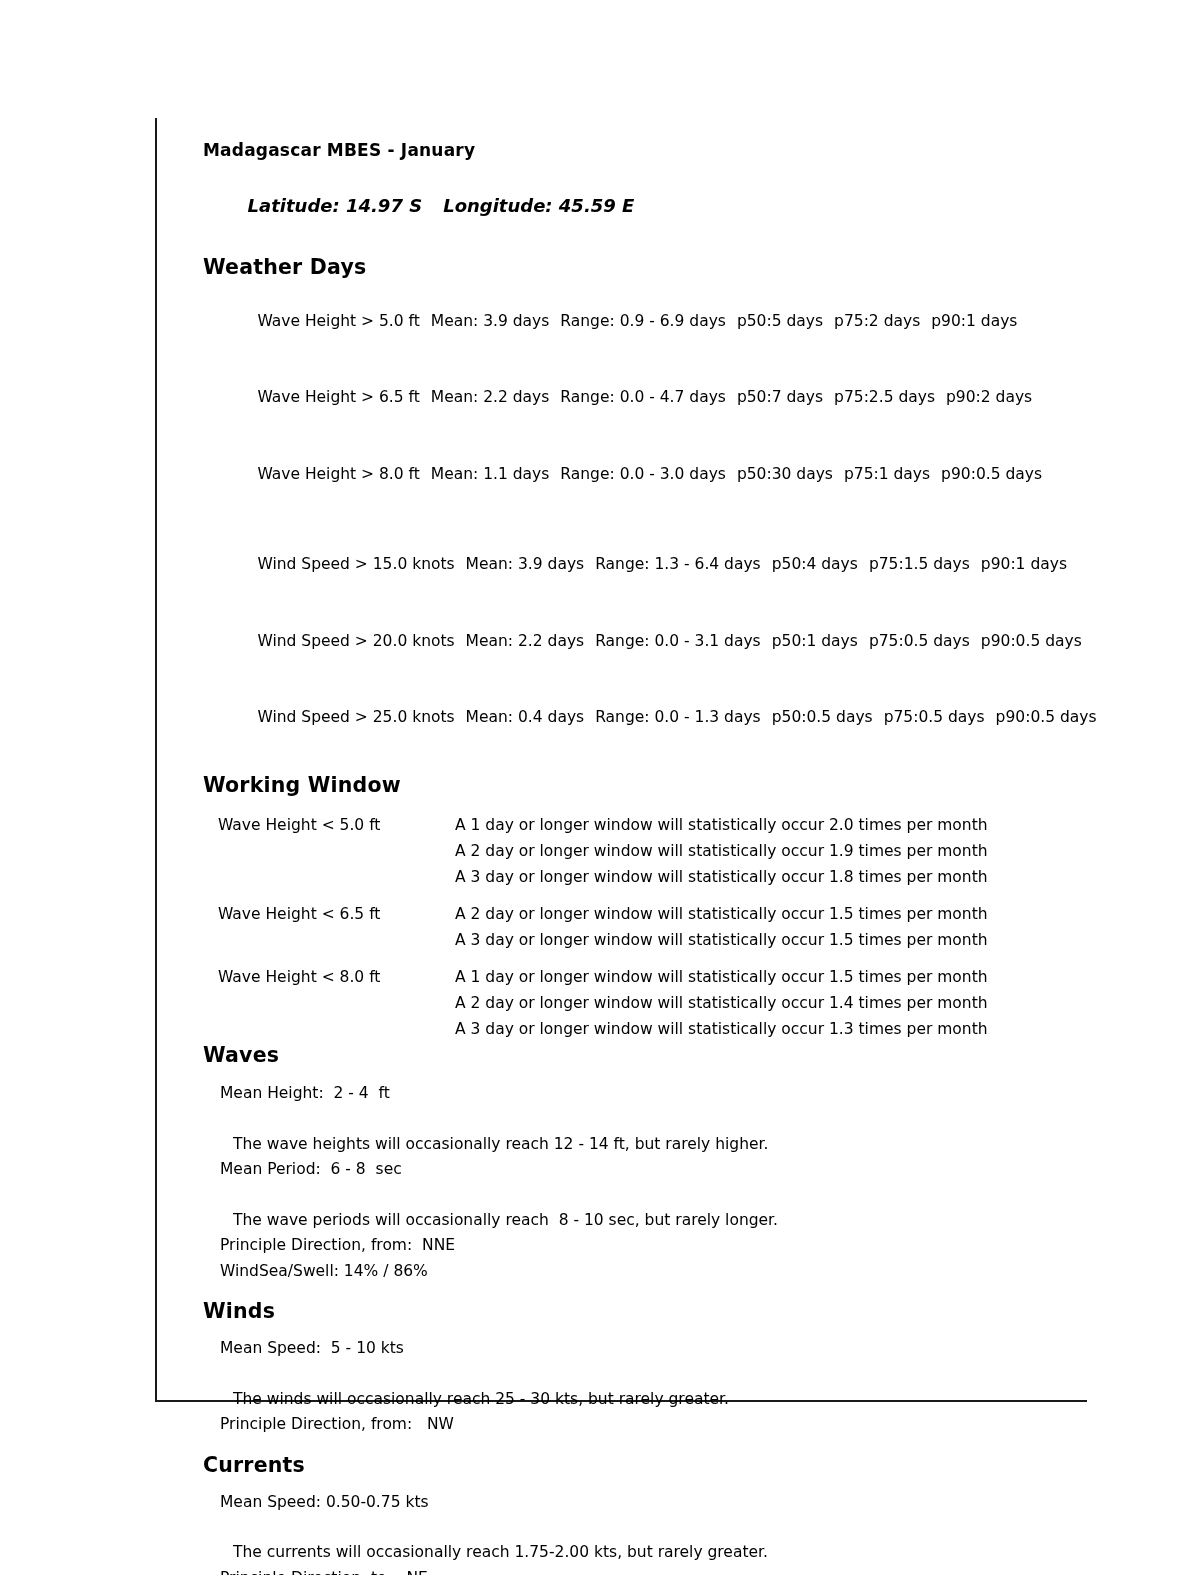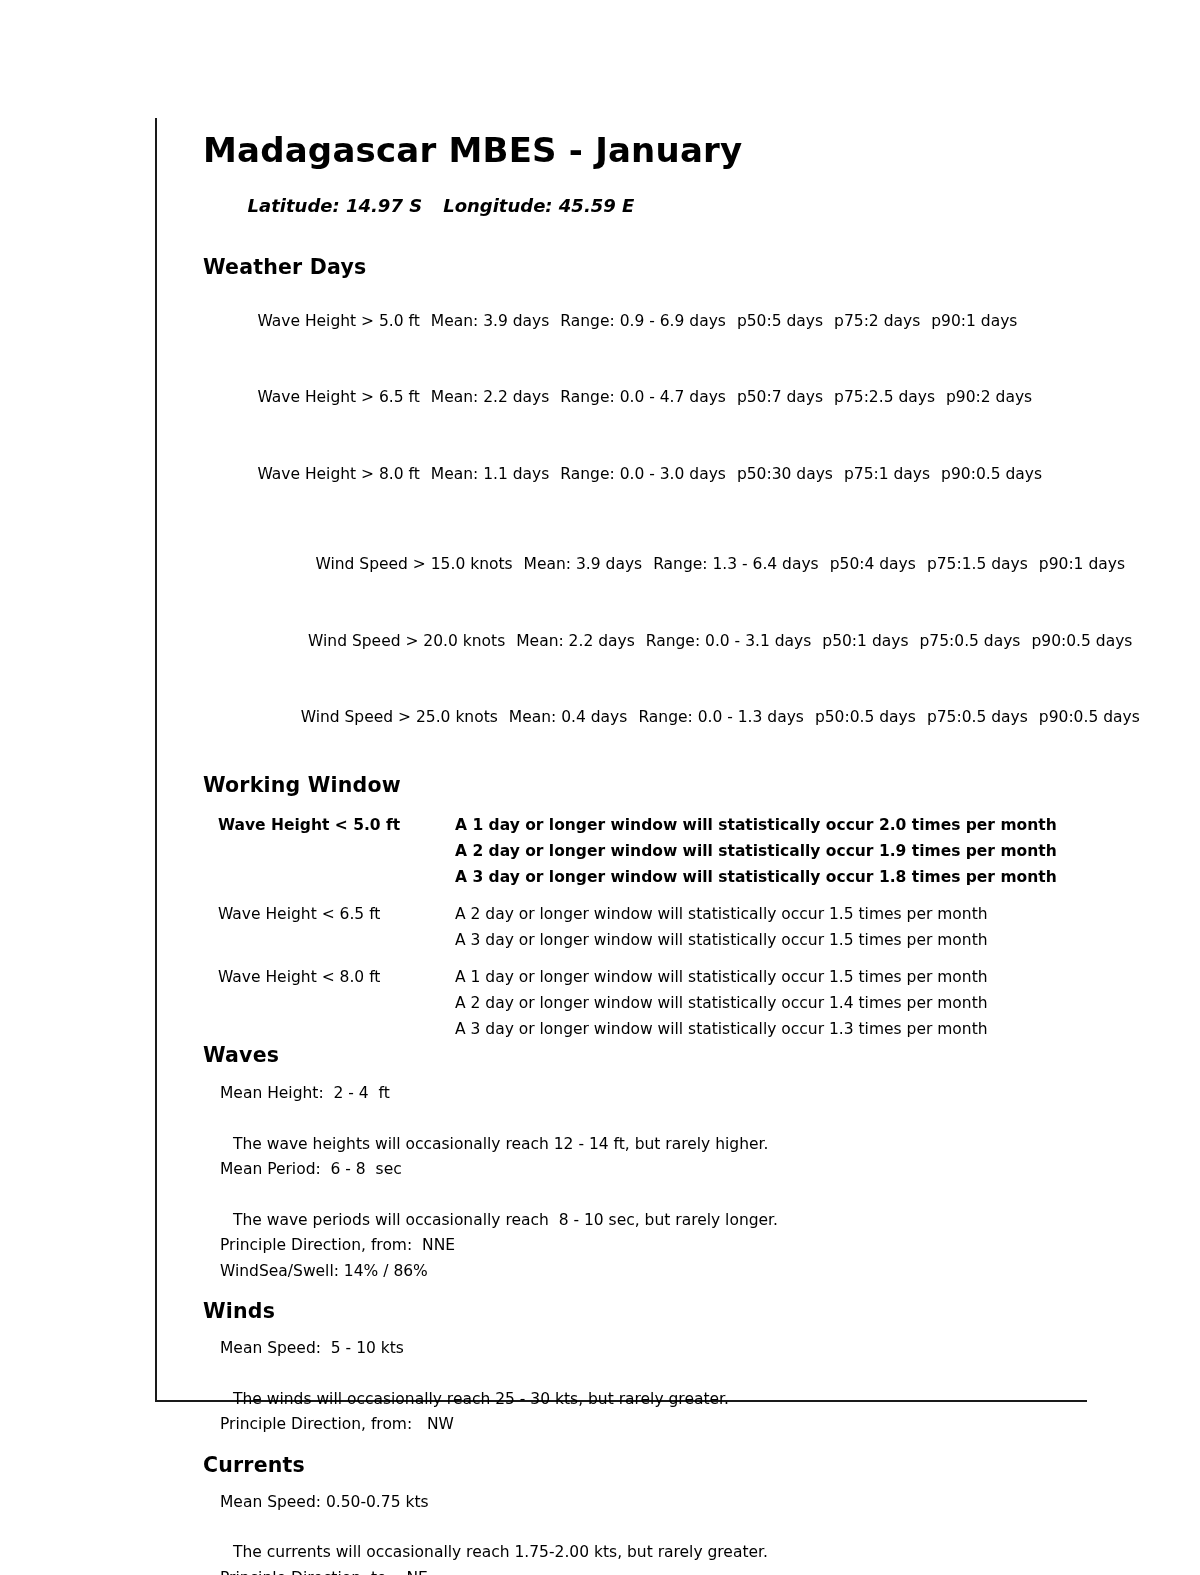--- a/index.html
+++ b/index.html
@@ -29,21 +29,21 @@
     height: 2px;
     background: #1a1a1a;
   }
   .content {
     position: absolute;
     left: 203px;
     top: 134px;
     width: 980px;
   }
   .title {
-    font-size: 34px;
+    font-size: 17px;
     font-weight: bold;
     line-height: 33px;
     letter-spacing: 0.2px;
   }
   .subtitle {
     margin-top: 7px;
     margin-left: 7px;
     font-size: 18px;
     font-weight: bold;
     white-space: pre-wrap;
@@ -56,32 +56,32 @@
     line-height: 27px;
     letter-spacing: 0.2px;
   }
   .h-weather-days   { margin-top: 17px; }
   .h-working-window { margin-top: 16px; }
   .h-waves          { margin-top: 0px; }
   .h-winds          { margin-top: 14px; }
   .h-currents       { margin-top: 14px; }
 
   .rows { margin-top: 2px; }
-  .rows-gap { margin-top: 14px; text-align: center; }
+  .rows-gap { margin-top: 14px; }
   .stat-row {
     padding-left: 15px;
     font-size: 15.5px;
     line-height: 25.5px;
     white-space: pre-wrap;
   }
   .stat-row .part { margin-right: 11px; }
   .stat-row .part:last-child { margin-right: 0; }
 
   .ww-group { display: flex; margin-top: 11px; }
-  .ww-group.first { margin-top: 13px; font-weight: bold; }
+  .ww-group.first { margin-top: 13px; }
   .ww-label {
     width: 252px;
     padding-left: 15px;
     flex: 0 0 252px;
     font-size: 15.5px;
     line-height: 26px;
   }
   .ww-lines div {
     font-size: 15.5px;
     line-height: 26px;

